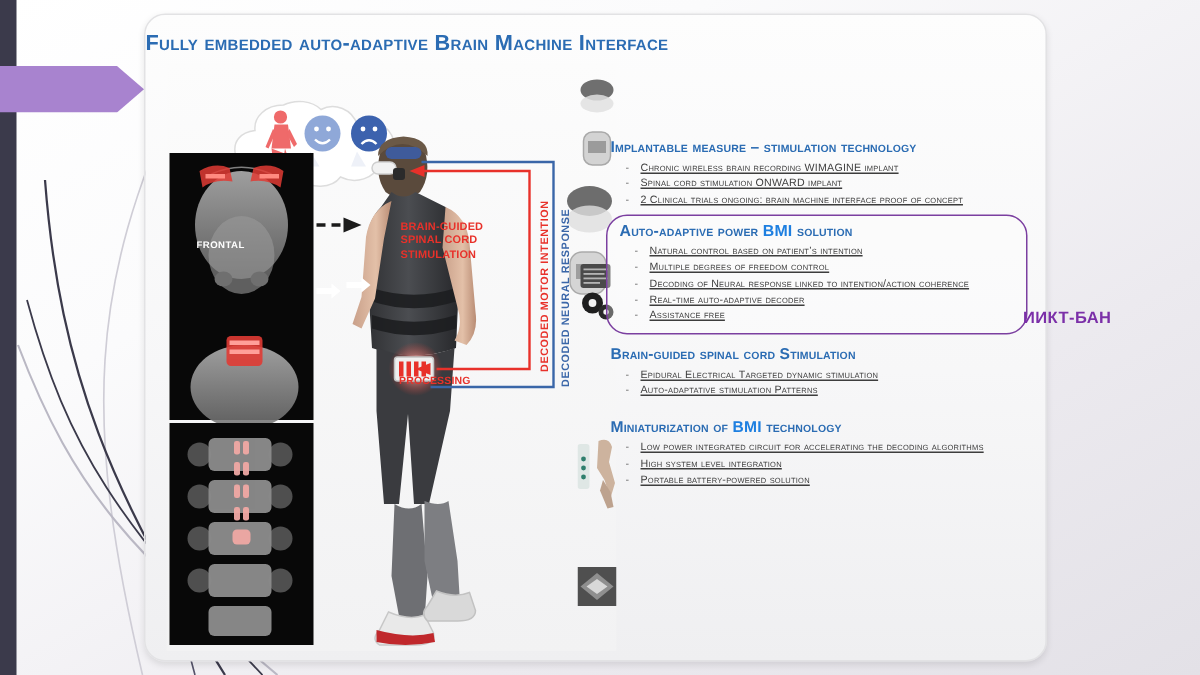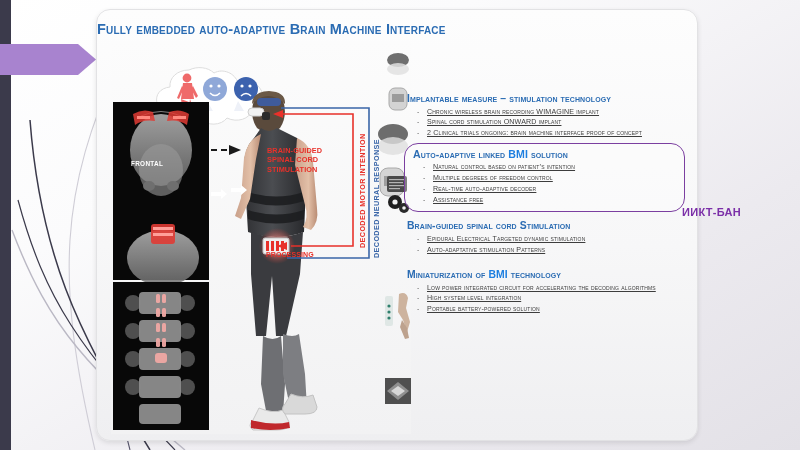--- a/index.html
+++ b/index.html
@@ -353,24 +353,25 @@
       <div class="sec" id="sec1">
         <div class="sec-head">Implantable measure – stimulation technology</div>
         <ul class="bl">
           <li>Chronic wireless brain recording WIMAGINE implant</li>
           <li>Spinal cord stimulation ONWARD implant</li>
           <li>2 Clinical trials ongoing: brain machine interface proof of concept</li>
         </ul>
       </div>
 
       <div class="sec boxed" id="sec2">
-        <div class="sec-head"><span>Auto-adaptive linked </span><span class="hl">BMI</span><span> solution</span></div>
+        <div class="sec-head"><span>Auto-adaptive power </span><span class="hl">BMI</span><span> solution</span></div>
         <ul class="bl">
           <li>Natural control based on patient’s intention</li>
           <li>Multiple degrees of freedom control</li>
+          <li>Decoding of Neural response linked to intention/action coherence</li>
           <li>Real-time auto-adaptive decoder</li>
           <li>Assistance free</li>
         </ul>
       </div>
 
       <div class="sec" id="sec3">
         <div class="sec-head">Brain-guided spinal cord Stimulation</div>
         <ul class="bl">
           <li>Epidural Electrical Targeted dynamic stimulation</li>
           <li>Auto-adaptative stimulation Patterns</li>

